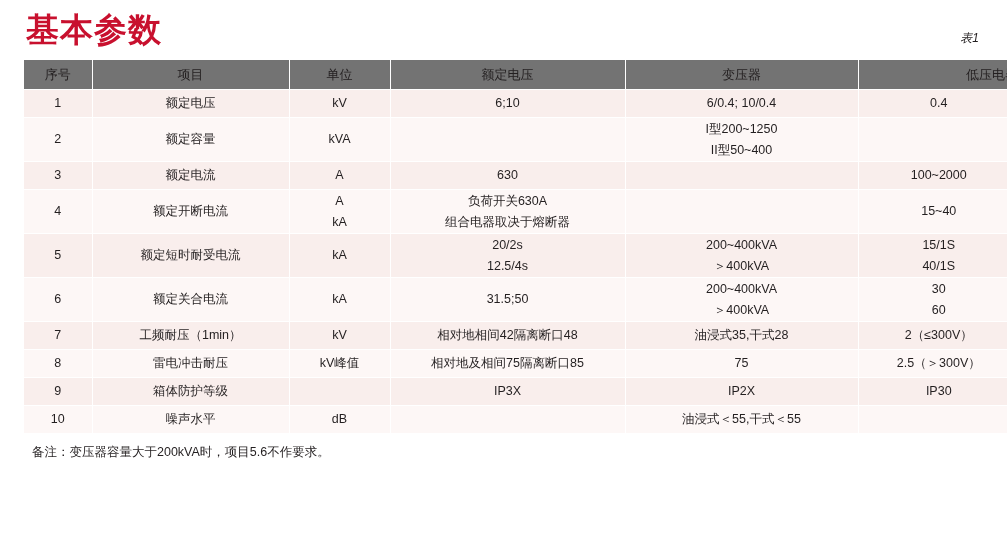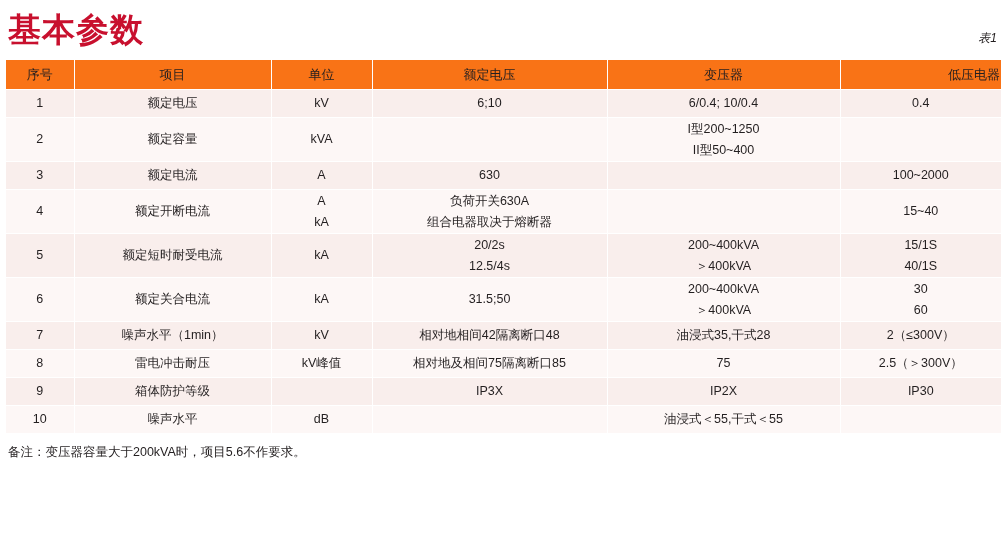--- a/index.html
+++ b/index.html
@@ -12,21 +12,21 @@
     background: #ffffff;
     font-family: "Liberation Sans", "DejaVu Sans", sans-serif;
     color: #231f20;
     overflow: hidden;
   }
   .page {
     position: relative;
     width: 1007px;
     height: 400px;
     box-sizing: border-box;
-    padding: 0 6px;
+    padding: 0 24px;
   }
   .header-row {
     position: relative;
     height: 60px;
   }
   .title {
     position: absolute;
     left: 2px;
     top: 10px;
     font-size: 33px;
@@ -43,21 +43,21 @@
     color: #231f20;
     font-style: italic;
   }
   table.params {
     width: 995px;
     border-collapse: collapse;
     table-layout: fixed;
     font-size: 12.5px;
   }
   table.params th {
-    background: #f97316;
+    background: #737373;
     color: #231f20;
     font-weight: normal;
     font-size: 13px;
     height: 27px;
     border-right: 1px solid #ffffff;
     border-bottom: 1px solid #ffffff;
     text-align: center;
     vertical-align: middle;
   }
   table.params th:last-child {
@@ -87,21 +87,21 @@
   .col-no { width: 68px; }
   .col-item { width: 197px; }
   .col-unit { width: 101px; }
   .col-hv { width: 235px; }
   .col-tr { width: 233px; }
   .col-lv { width: 161px; }
   .row-h42 td { height: 43px; }
   .row-h27 td { height: 27px; }
   .note {
     margin-top: 10px;
-    margin-left: 2px;
+    margin-left: 8px;
     font-size: 12.5px;
     color: #231f20;
   }
 </style>
 </head>
 <body>
 
 <div class="page">
 
   <div class="header-row">
@@ -330,21 +330,21 @@
           </td>
         </tr>
         <tr class="odd row-h27">
           <td>
             <div class="cell-lines">
               <span>7</span>
             </div>
           </td>
           <td>
             <div class="cell-lines">
-              <span>噪声水平（1min）</span>
+              <span>工频耐压（1min）</span>
             </div>
           </td>
           <td>
             <div class="cell-lines">
               <span>kV</span>
             </div>
           </td>
           <td>
             <div class="cell-lines">
               <span>相对地相间42隔离断口48</span>

